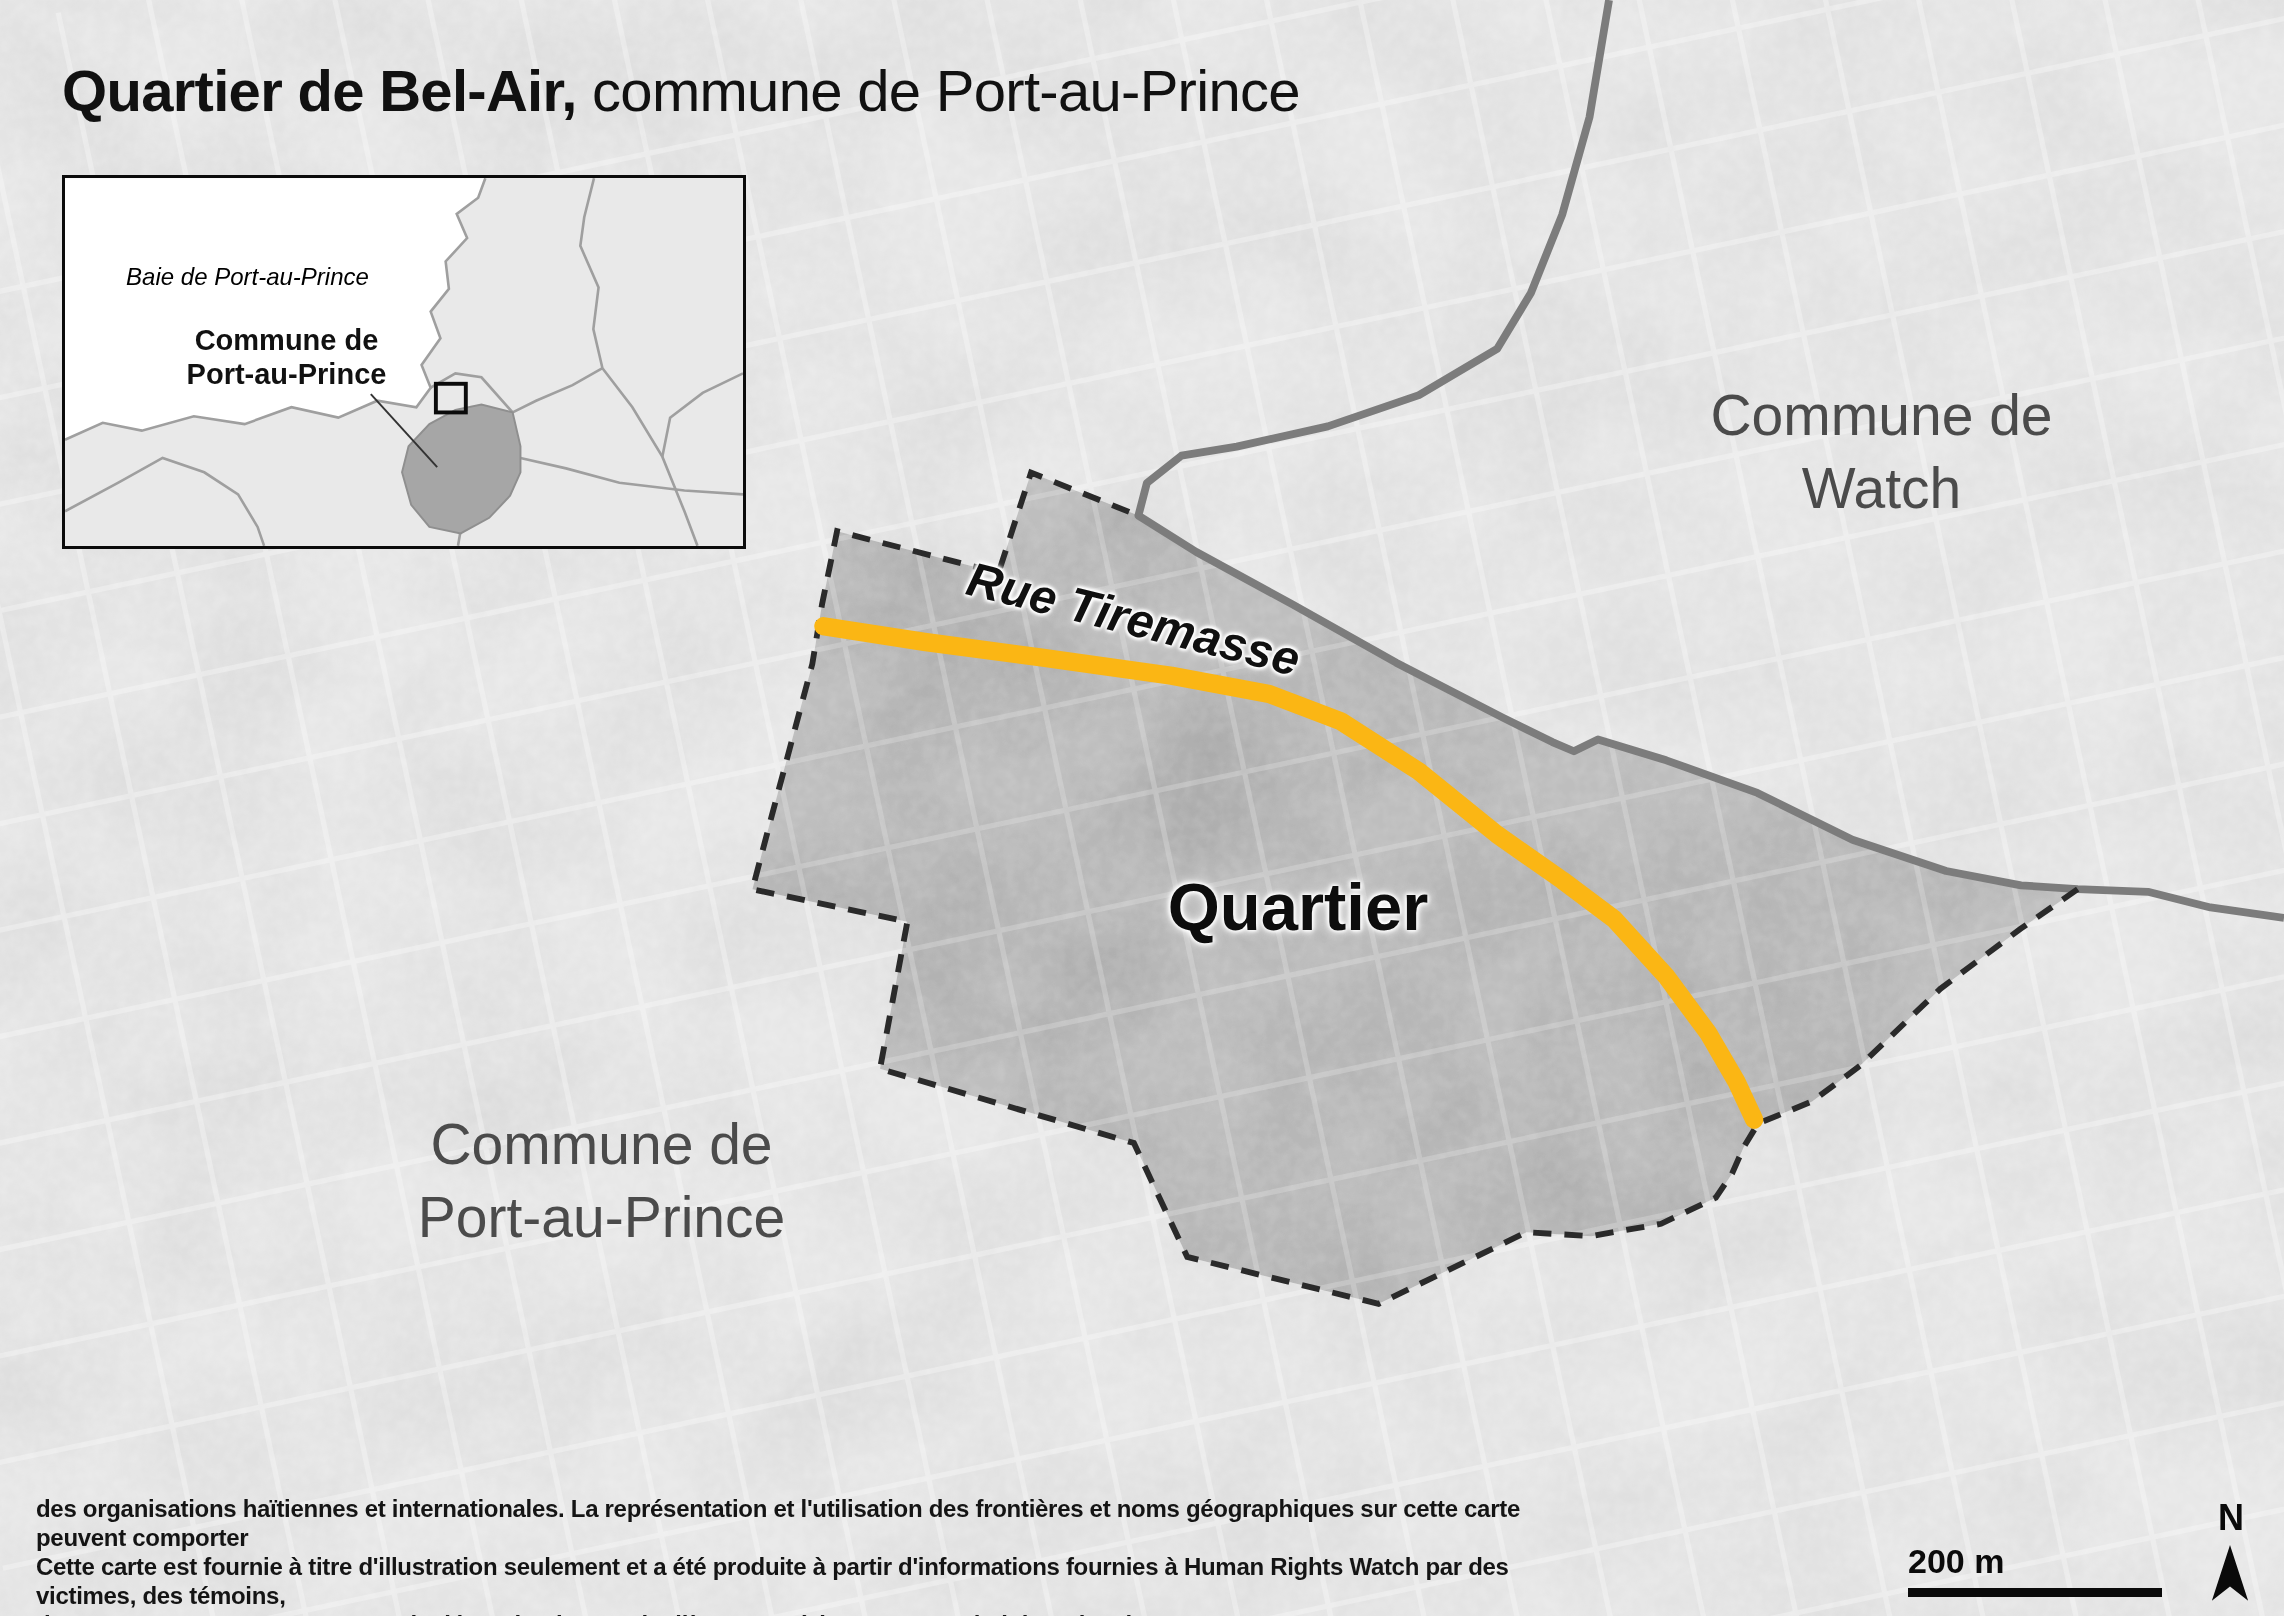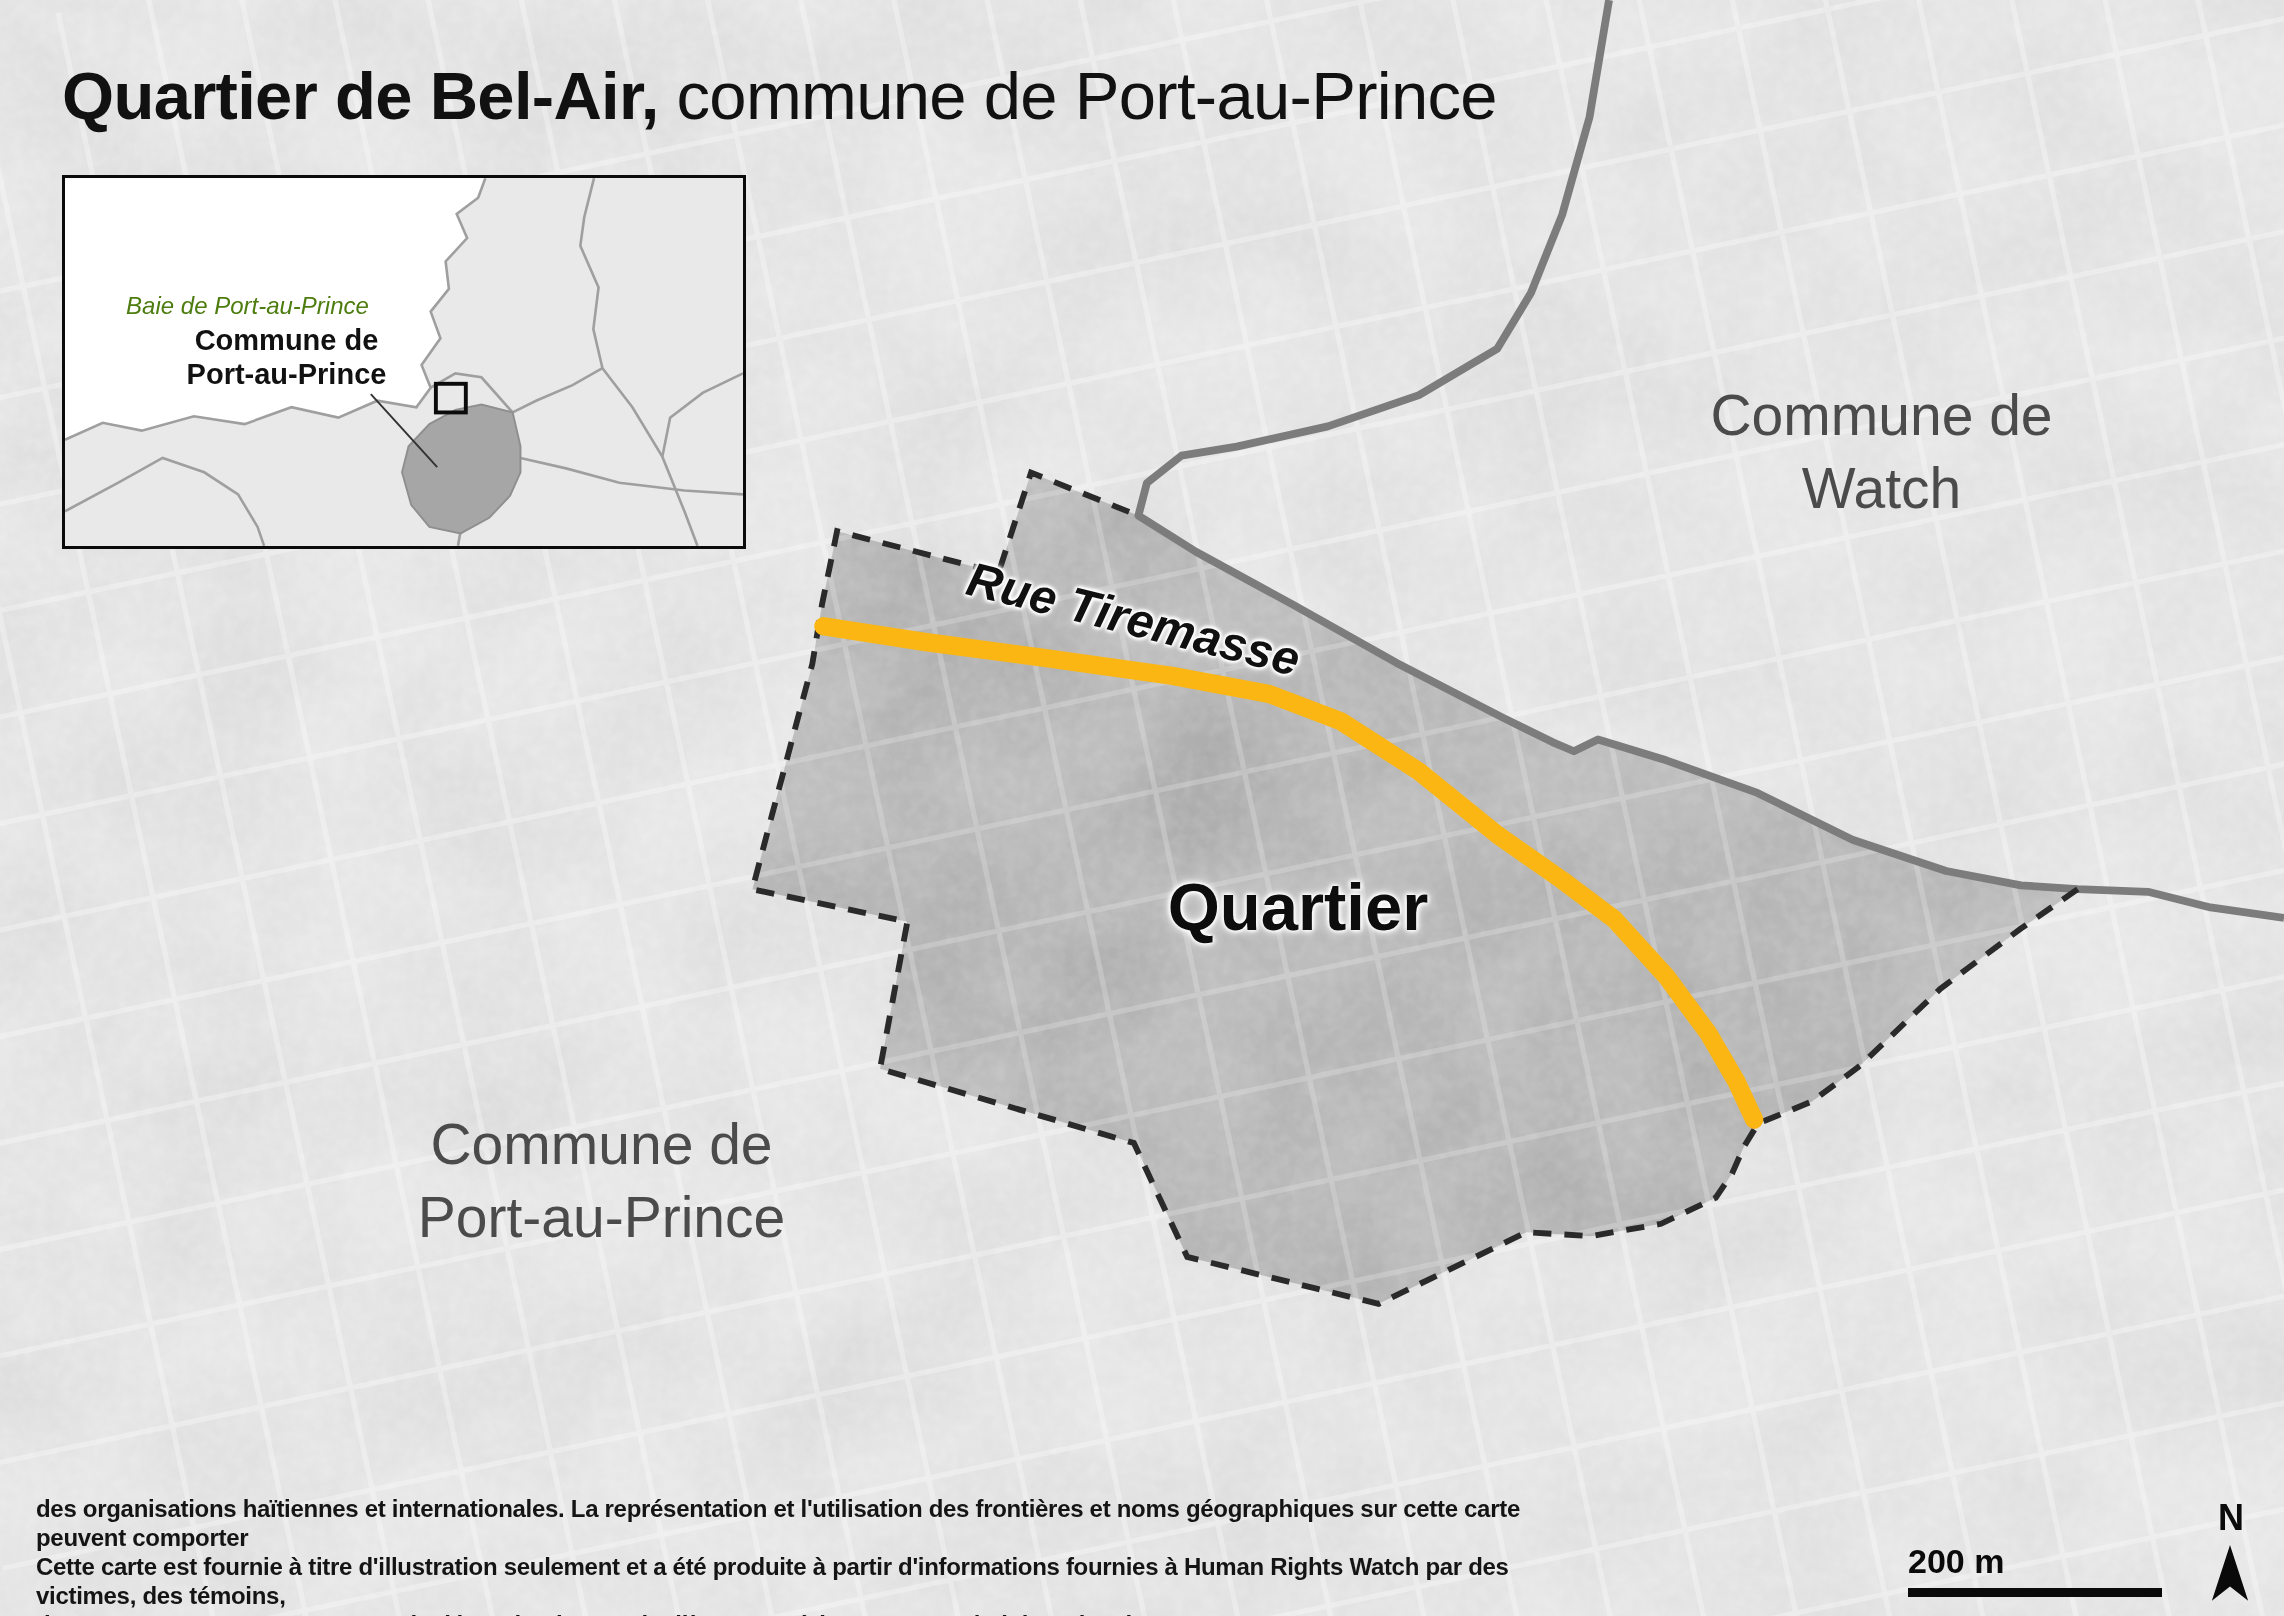--- a/index.html
+++ b/index.html
@@ -7,39 +7,39 @@
     width:2284px;height:1617px;position:relative;overflow:hidden;
     background:#d6d6d6;
     font-family:"Liberation Sans", sans-serif;
   }
   #map-canvas{position:absolute;left:0;top:0;width:2284px;height:1617px;}
   .abs{position:absolute;}
 
   
   #title{
     left:62px;top:57px;width:1953px;
-    font-size:67px;letter-spacing:-0.7px;color:#111;
+    font-size:58px;letter-spacing:-0.7px;color:#111;
     white-space:nowrap;
   }
   #title .t-bold{font-weight:800;}
   #title .t-reg{font-weight:400;}
 
   
   #inset{
     left:62px;top:175px;width:678px;height:368px;
     border:3.9px solid #0b0b0b;background:#ececec;box-sizing:content-box;
   }
   #inset svg{position:absolute;left:0;top:0;}
   .inset-label{
     position:absolute;text-align:center;color:#111;
     font-size:29px;line-height:34px;font-weight:600;
   }
   #inset-sea-label{
     position:absolute;left:46px;top:85px;width:273px;text-align:center;
-    font-style:italic;font-size:24px;color:#4d7c0f;font-weight:400;margin-top:29px;
+    font-style:italic;font-size:24px;color:#000000;font-weight:400;
   }
 
   
   .commune-label{
     text-align:center;color:#4b4b4b;font-size:57px;line-height:73px;font-weight:400;
   }
   
   #belair-label{
     text-align:center;color:#0d0d0d;font-size:67px;line-height:73px;font-weight:700;
     text-shadow:0 0 6.5px #ffffff,0 0 11.7px #ffffff,1.3px 1.3px 3.9px #ffffff,-1.3px -1.3px 3.9px #ffffff;

